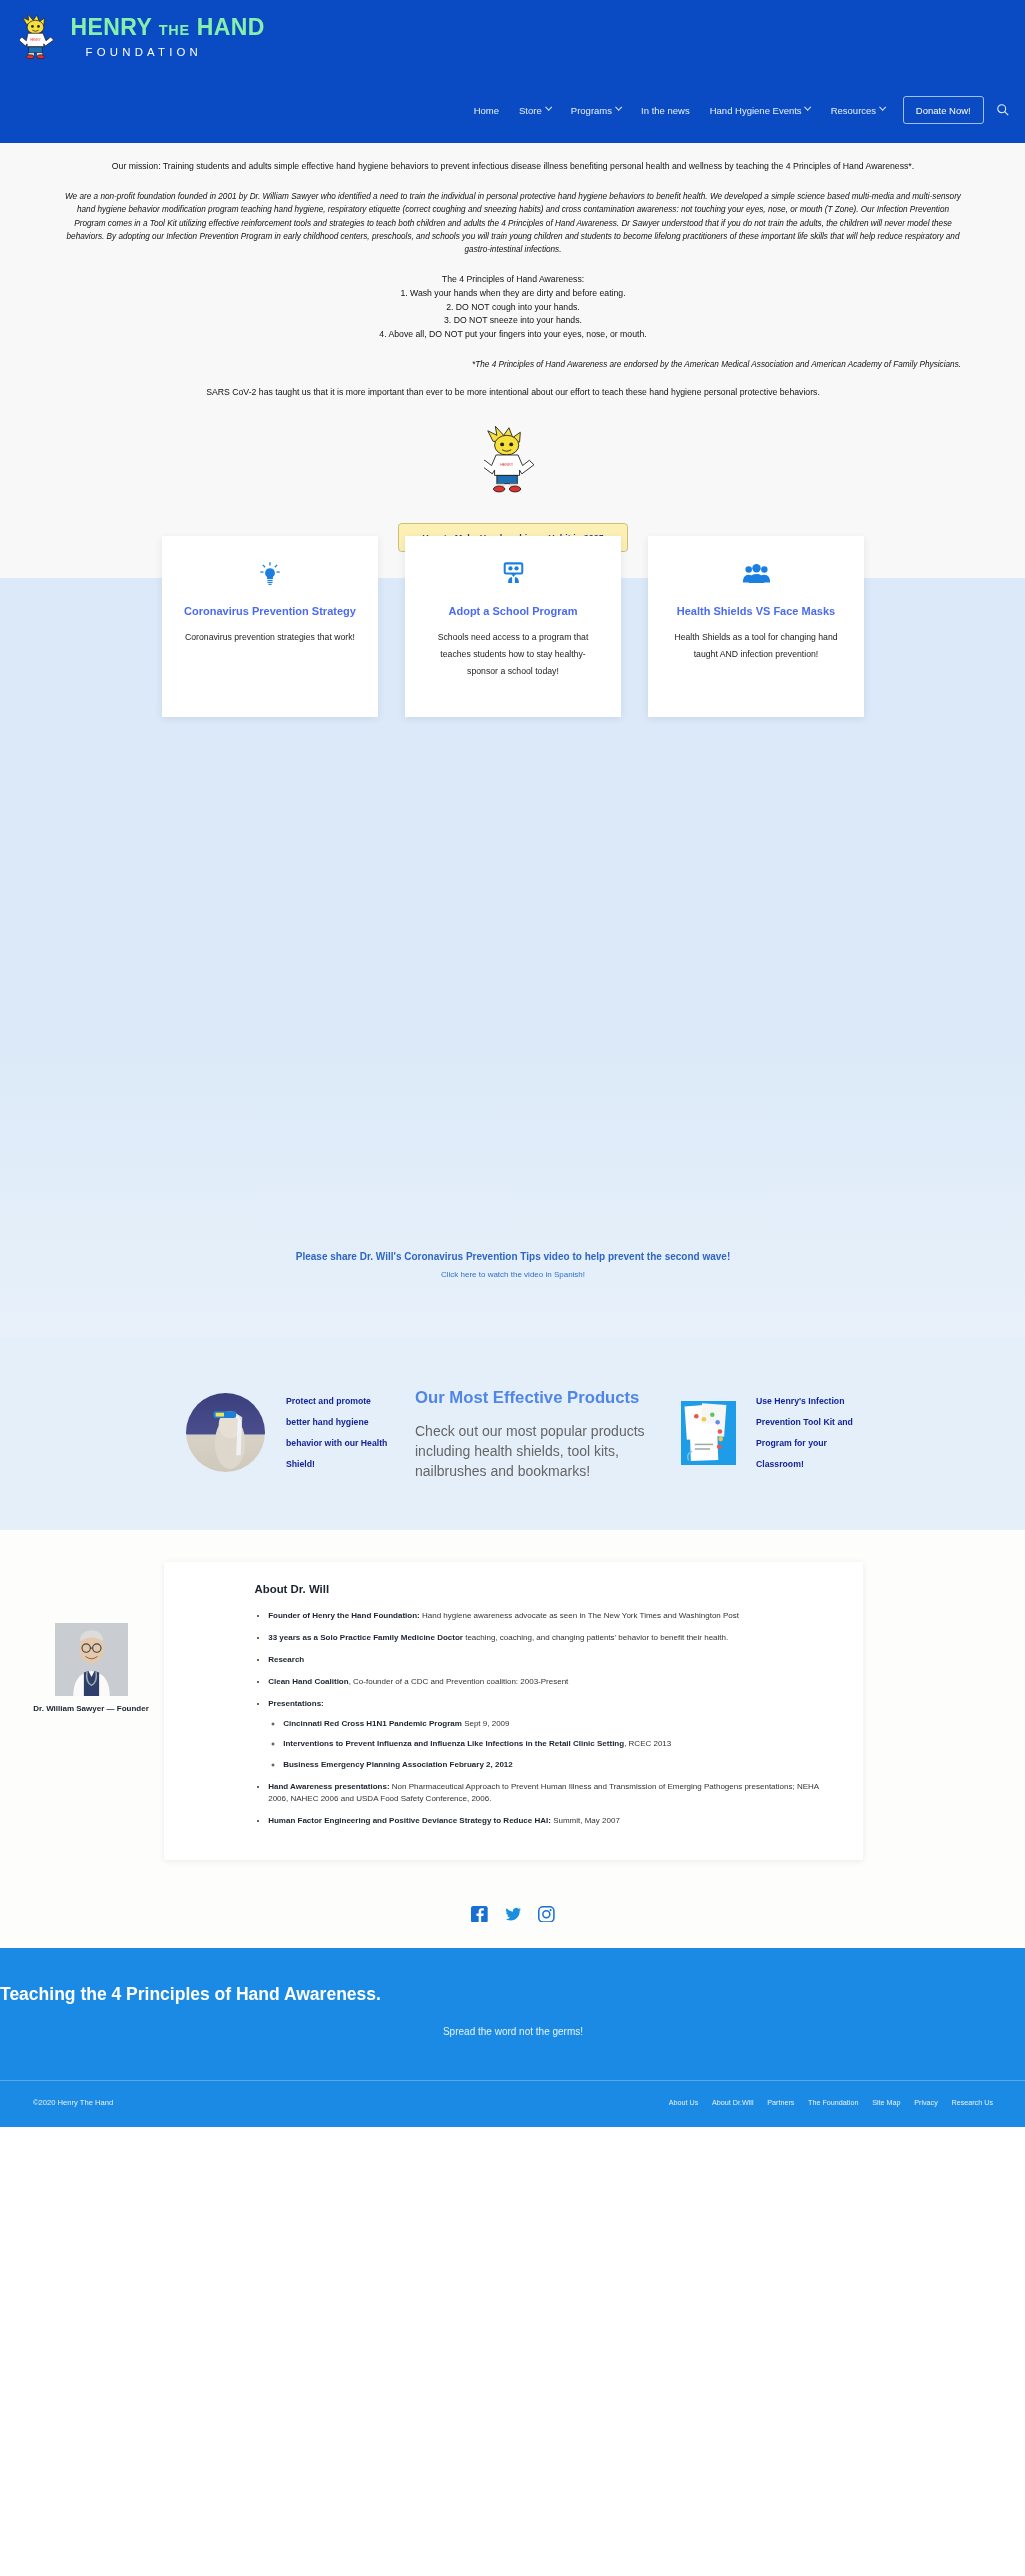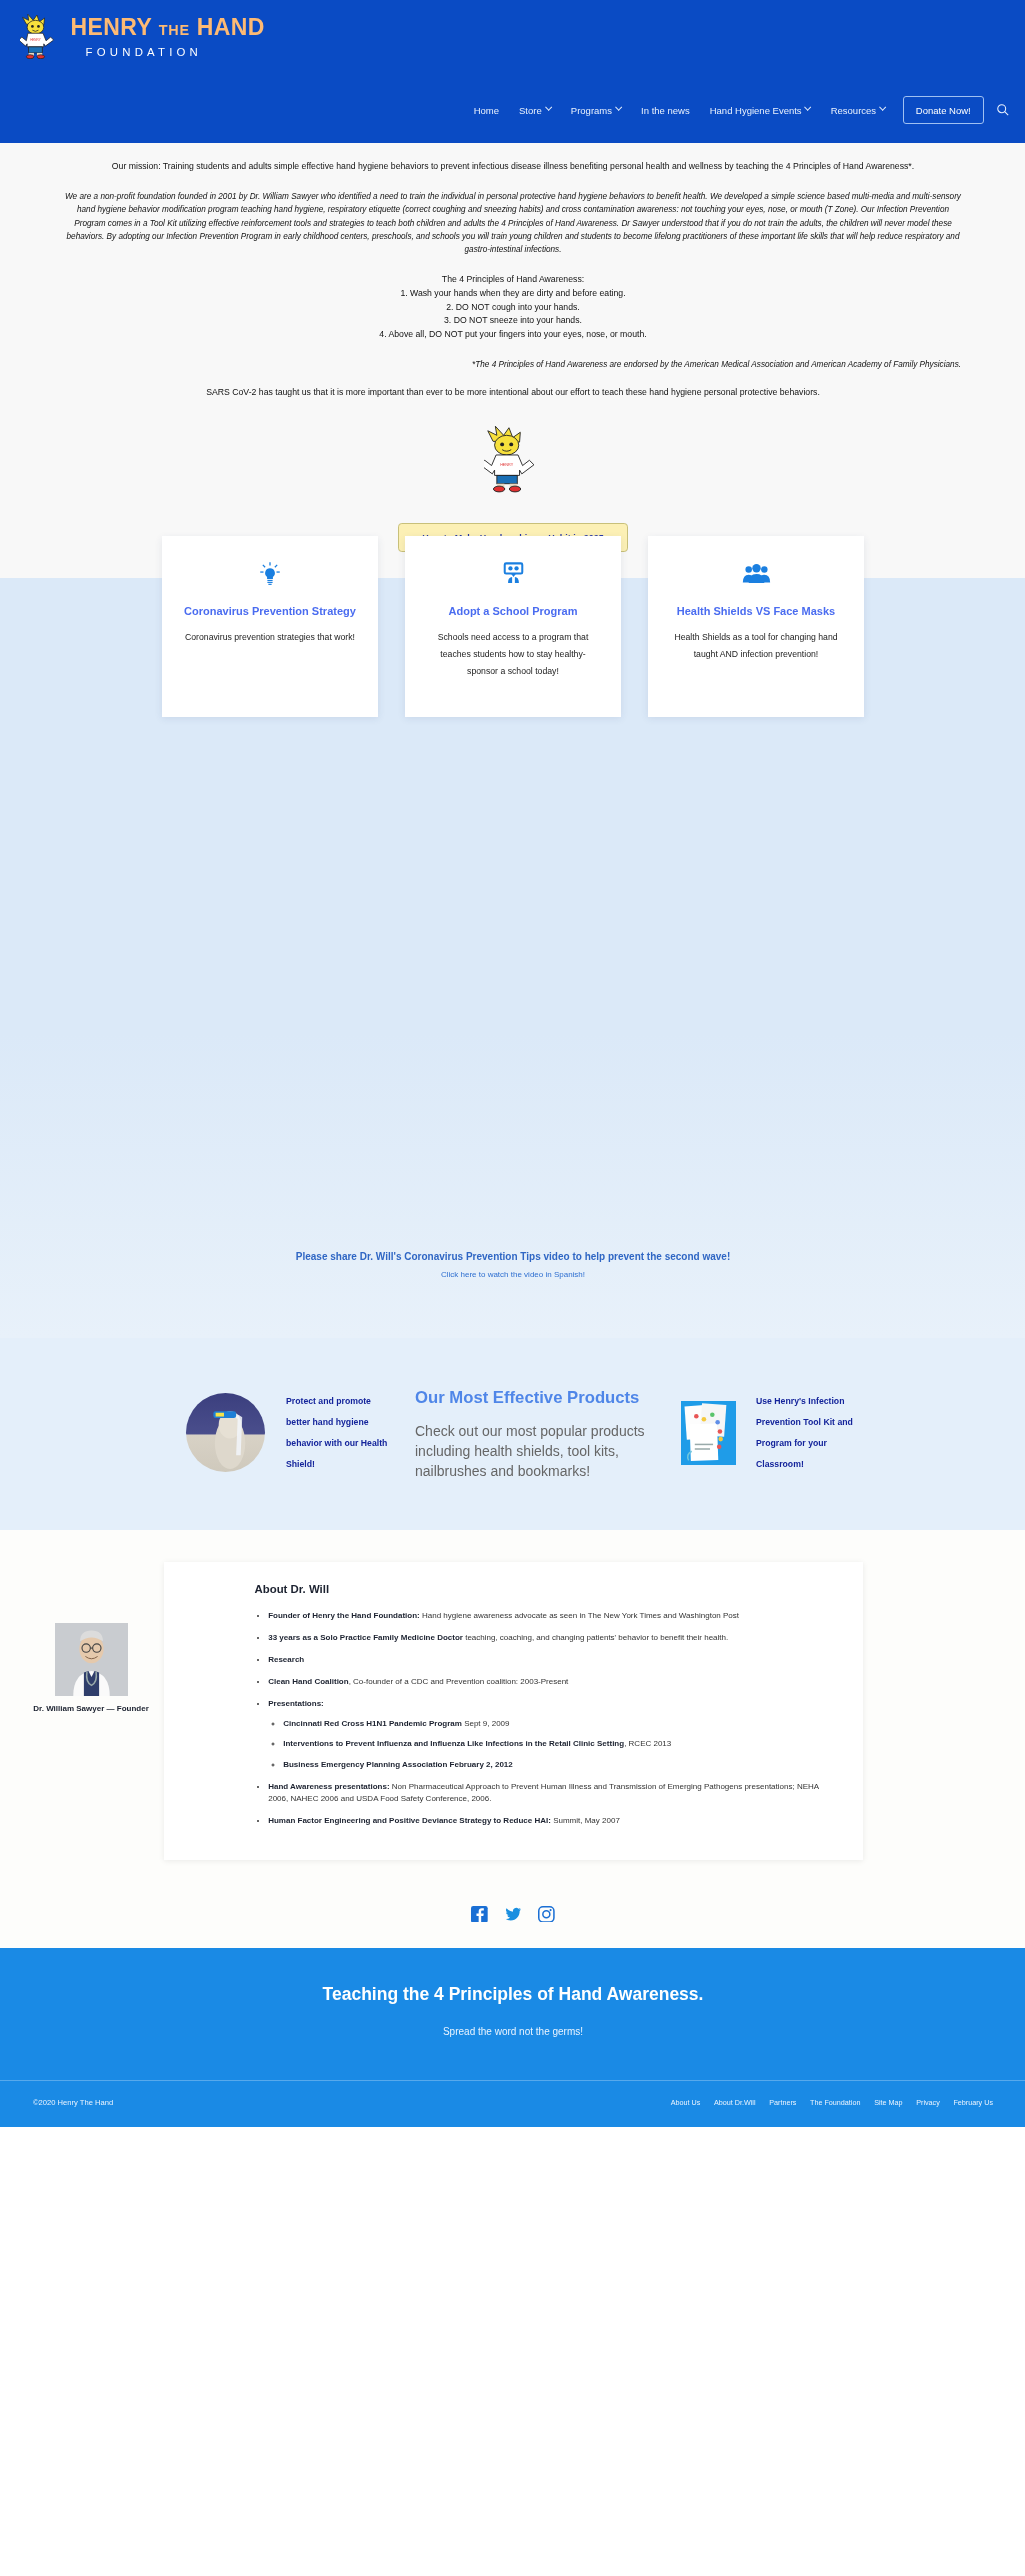--- a/index.html
+++ b/index.html
@@ -17,21 +17,21 @@
     position: relative;
   }
   .brand {
     position: absolute;
     left: 20px; top: 7.6px;
     display: flex; align-items: flex-start;
   }
   .mascot { width: 40px; height: 47px; position: relative; margin-top: 4.6px; }
   .brand-text { margin-left: 10.6px; margin-top: 6px; }
   .brand-line1 {
-    color: #fdba74; font-size: 23px; font-weight: bold; letter-spacing: 0.4px;
+    color: #86efac; font-size: 23px; font-weight: bold; letter-spacing: 0.4px;
     line-height: 26px; white-space: nowrap;
   }
   .brand-line1 .small { font-size: 14.4px; font-weight: bold; letter-spacing: 0.8px; }
   .brand-line2 {
     color: #fff; font-size: 11.4px; letter-spacing: 4.2px;
     margin-top: 3px; margin-left: 15px;
   }
 
   .nav {
     position: absolute;
@@ -177,21 +177,21 @@
   }
 
   .socials {
     display: flex; justify-content: center; gap: 16.7px;
     padding: 23px 0 26px; background: #fdfdfb;
   }
   .social-icon { width: 16.7px; height: 16.7px; cursor: pointer; }
 
   
   .footer { background: #1a8ae5; padding: 36px 0 0; }
-  .footer-h { color: #fff; font-size: 17.5px; font-weight: bold; text-align: center; }
+  .footer-h { color: #fff; font-size: 17.5px; font-weight: bold; }
   .footer-sub { color: #eaf4ff; font-size: 10px; text-align: center; margin-top: 20.5px; }
   .footer-rule { border-top: 0.8px solid #57a9ec; margin-top: 43px; }
   .footer-bottom {
     display: flex; justify-content: space-between; align-items: center;
     padding: 16.7px 33px 20px;
   }
   .copyright { color: #eaf4ff; font-size: 7.6px; }
   .footer-links { display: flex; gap: 13.7px; }
   .footer-links a { color: #eaf4ff; font-size: 7.2px; text-decoration: none; cursor: pointer; }
 </style>
@@ -477,19 +477,19 @@
     <div class="footer-rule"></div>
     <div class="footer-bottom">
       <div class="copyright">©2020 Henry The Hand</div>
       <div class="footer-links">
         <a>About Us</a>
         <a>About Dr.Will</a>
         <a>Partners</a>
         <a>The Foundation</a>
         <a>Site Map</a>
         <a>Privacy</a>
-        <a>February Us</a>
+        <a>Research Us</a>
       </div>
     </div>
   </div>
 
 </div>
 
 
 </body></html>

